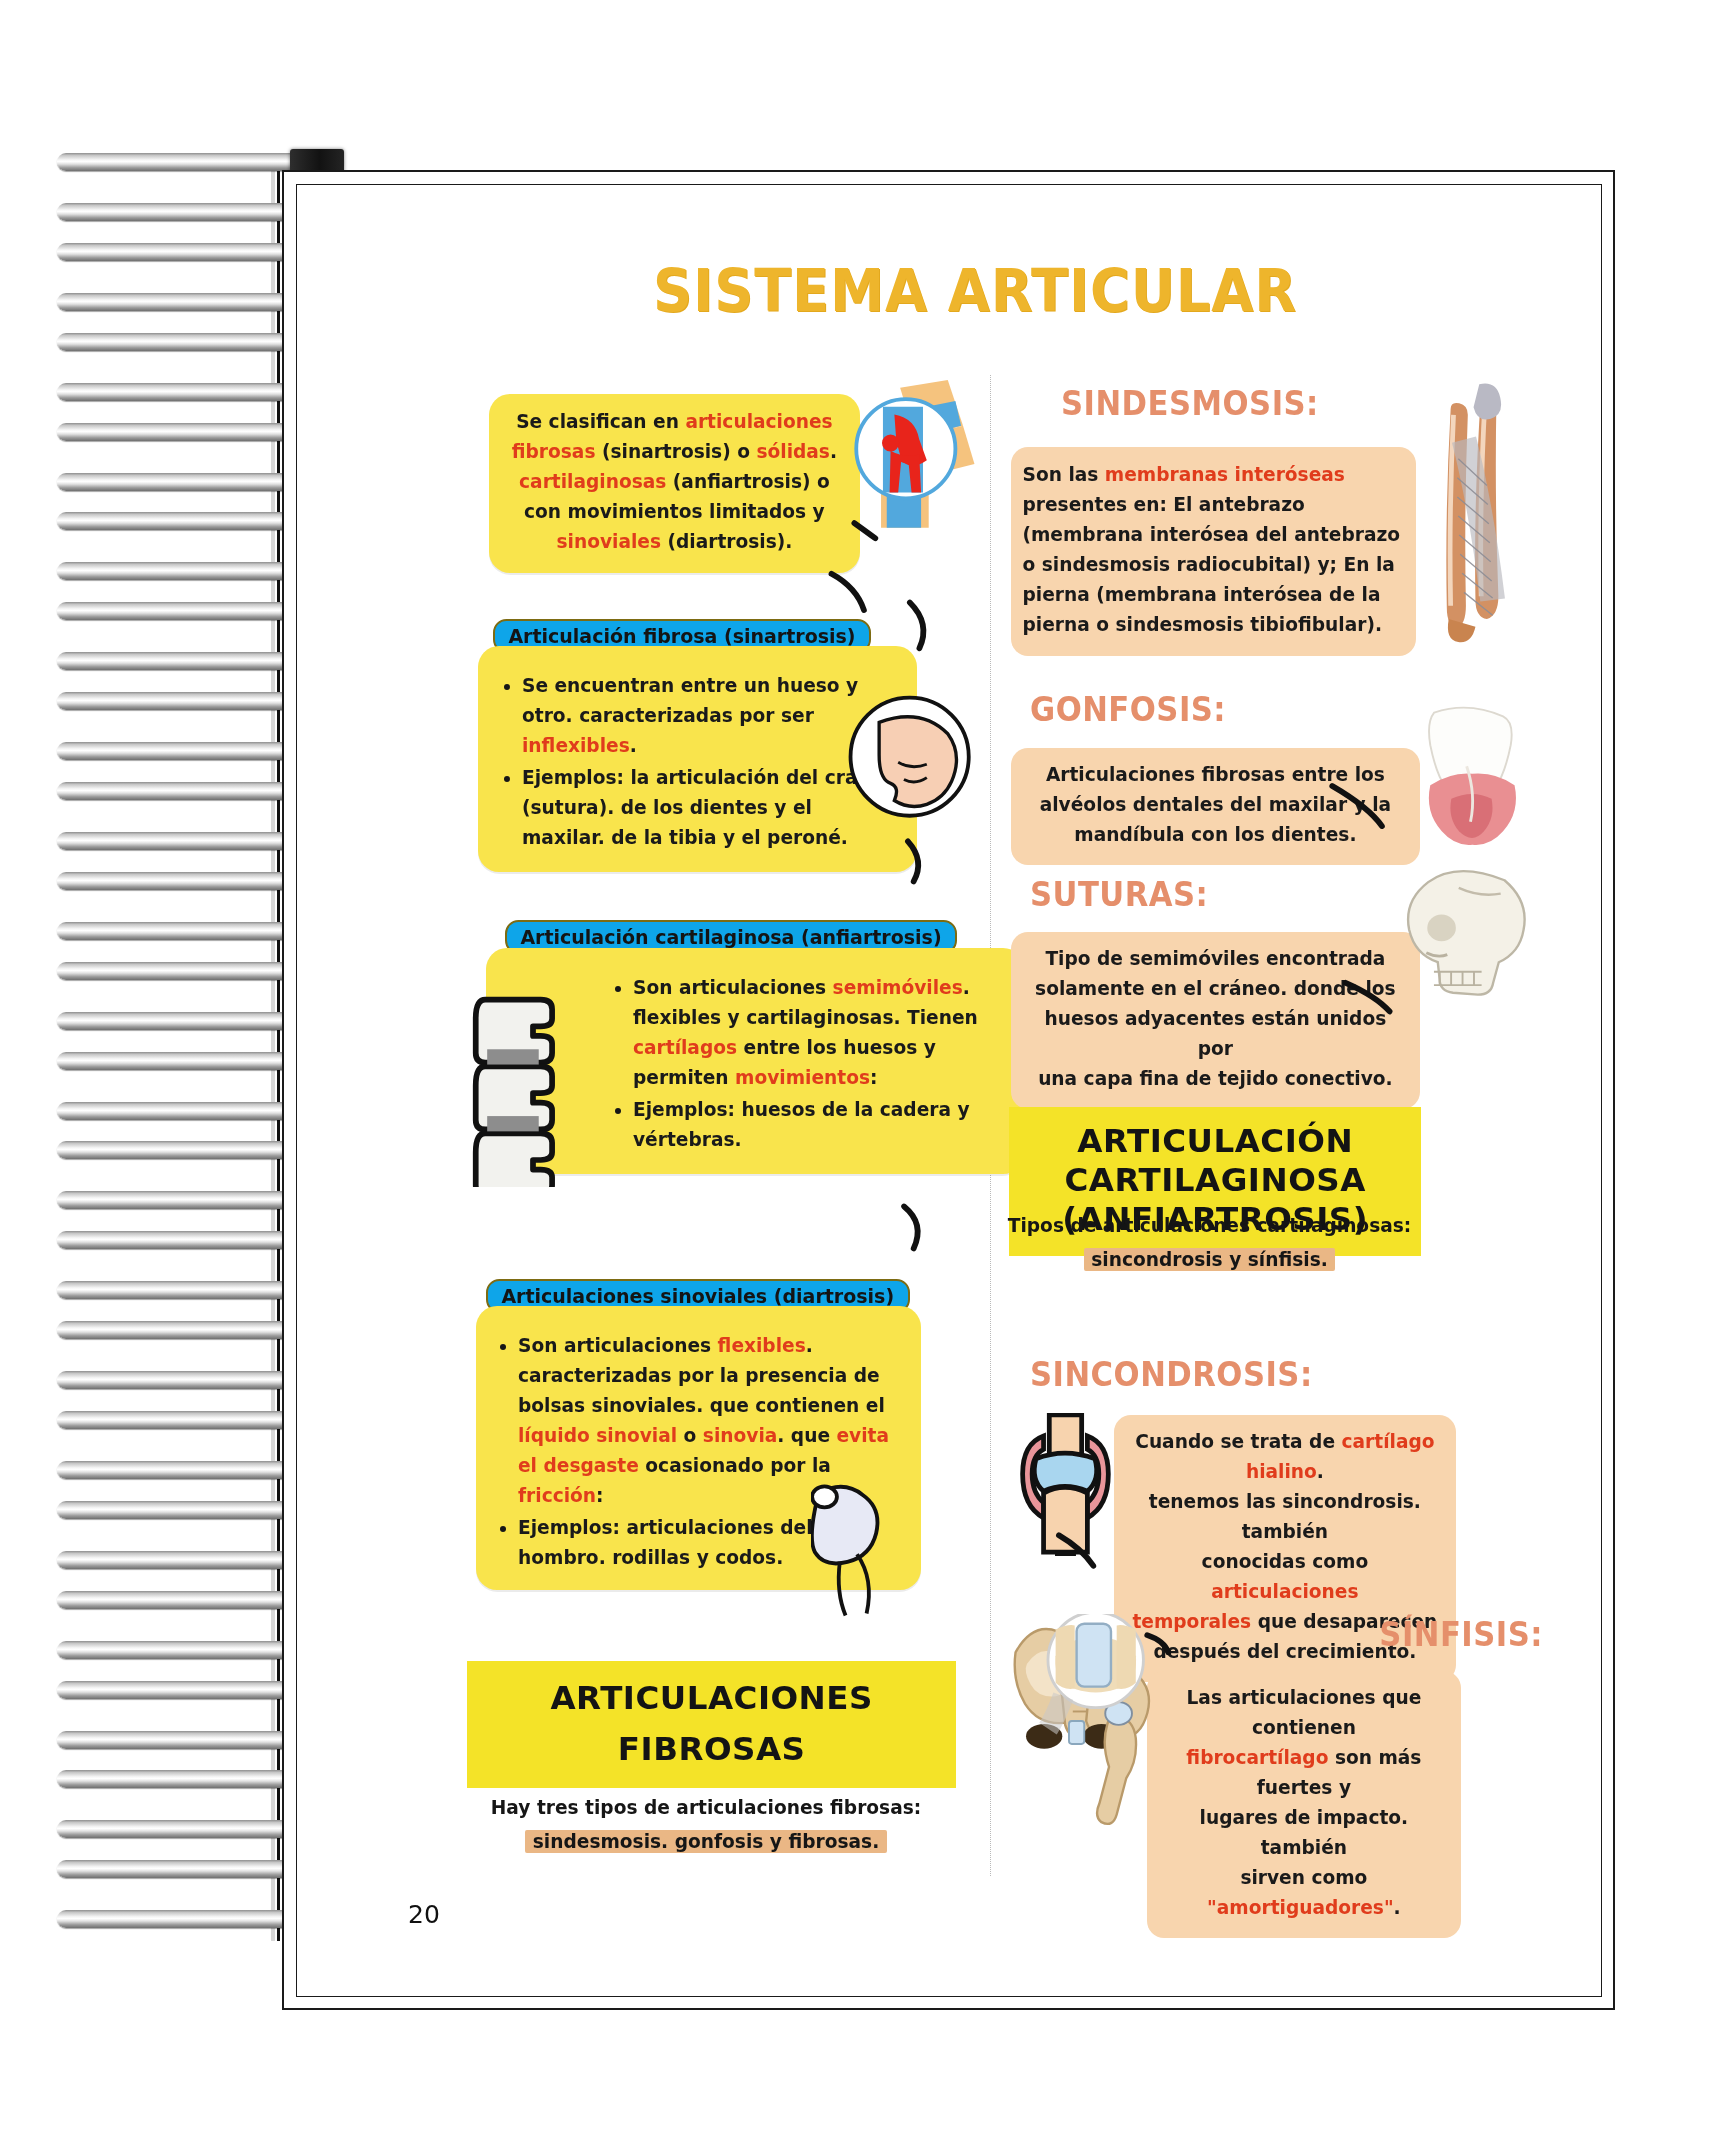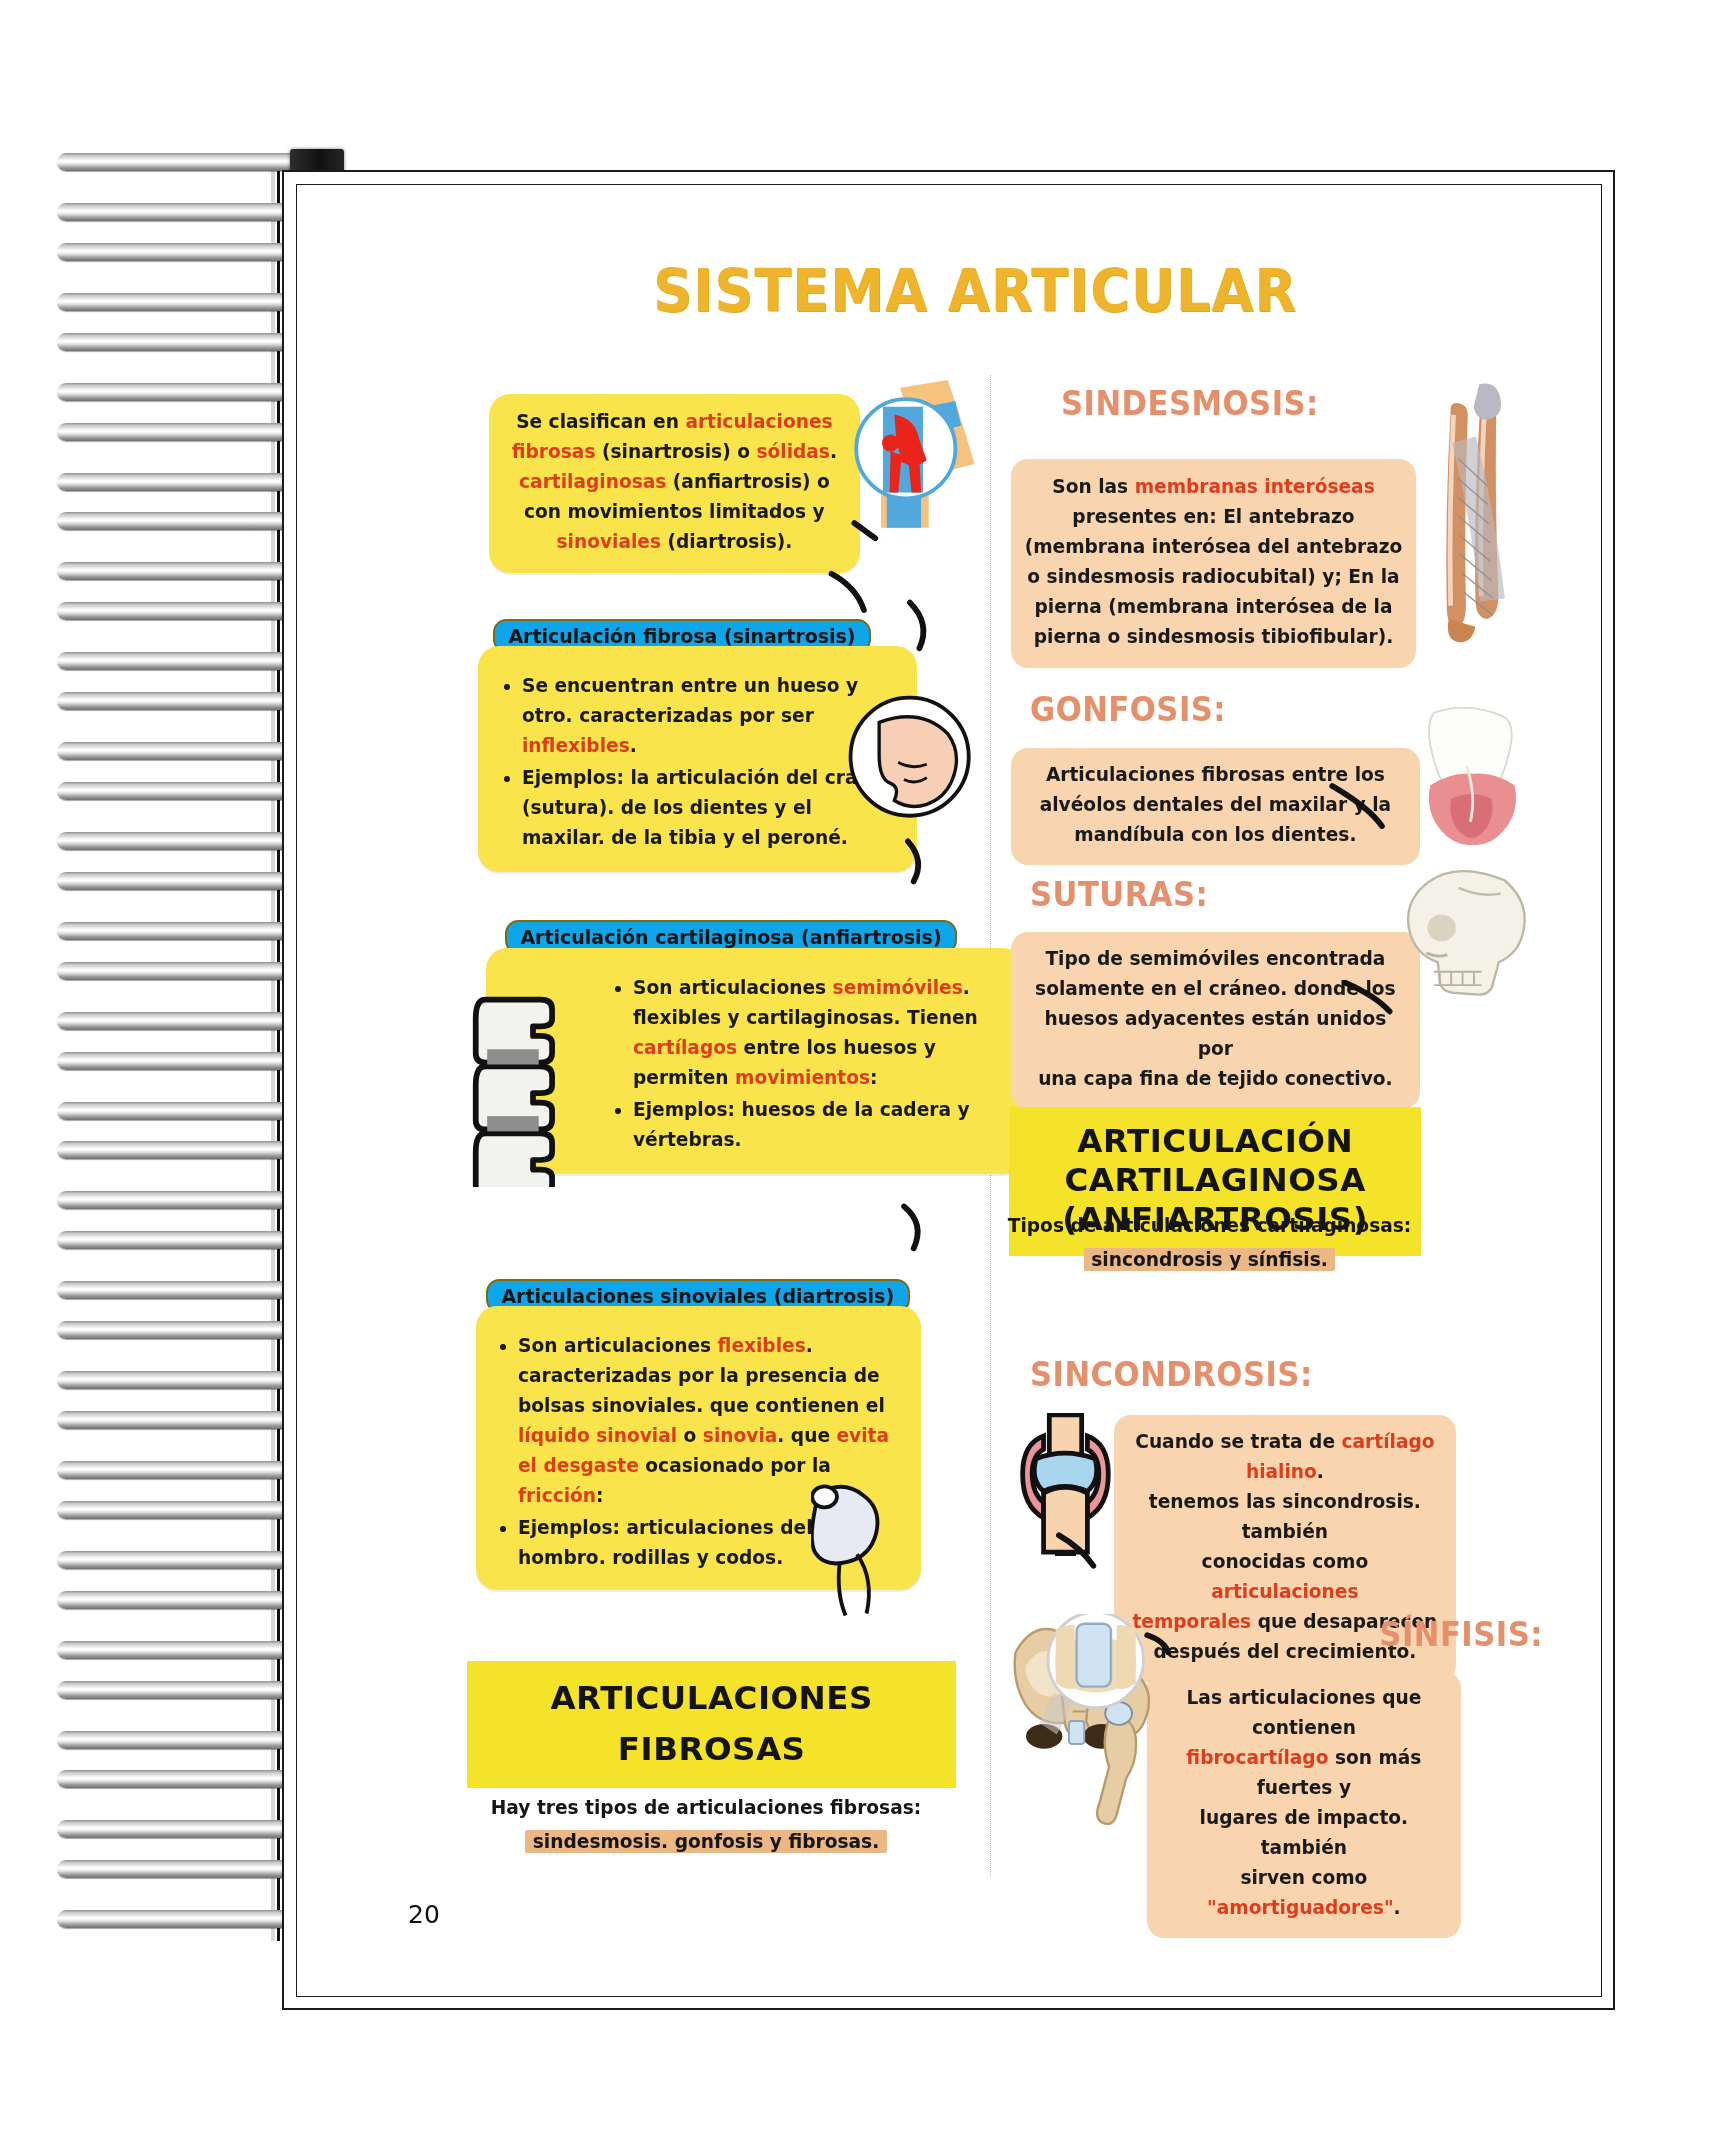--- a/index.html
+++ b/index.html
@@ -86,21 +86,21 @@
      padding:11.5px 5.7px 13.4px;font-size:32.5px;line-height:51px;}
   #fib-banner-sub{position:absolute;left:467px;top:1793px;width:478px;
      text-align:center;}
 
   #page-num{position:absolute;left:408px;top:1900px;font-size:25px;color:#111;
      font-family:"DejaVu Sans", sans-serif;}
 
   
   #sind-head{position:absolute;left:1061px;top:384px;}
   #sind-card{position:absolute;left:1011px;top:447px;width:382px;
-     padding:13.4px 11.5px 15.3px;text-align:center;margin-top:12px;}
+     padding:13.4px 11.5px 15.3px;}
   #forearm-illu{position:absolute;left:1422px;top:382px;width:105px;height:268px;}
 
   #gonf-head{position:absolute;left:1030px;top:690px;}
   #gonf-card{position:absolute;left:1011px;top:748px;width:382px;
      padding:12.4px 13.4px 14.3px;text-align:center;}
   #tooth-illu{position:absolute;left:1413px;top:703px;width:115px;height:158px;}
 
   #sut-head{position:absolute;left:1030px;top:875px;}
   #sut-card{position:absolute;left:1011px;top:932px;width:382px;
      padding:12.4px 13.4px 14.3px;text-align:center;}

